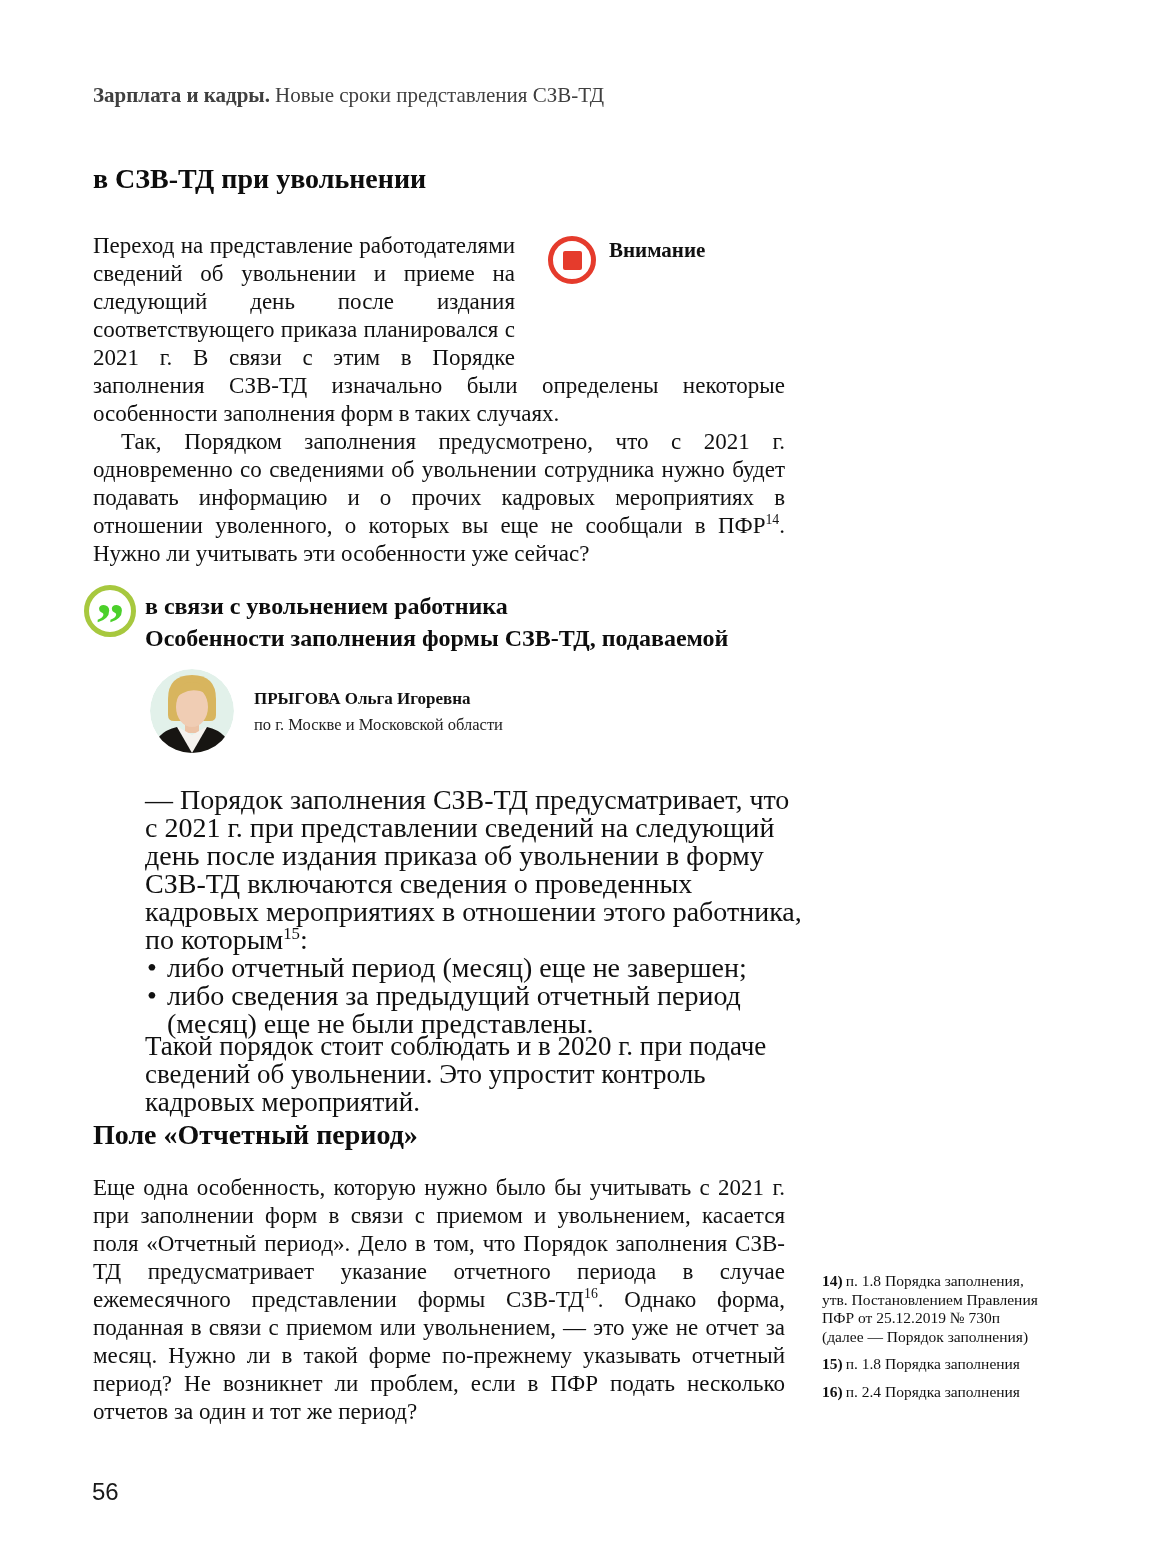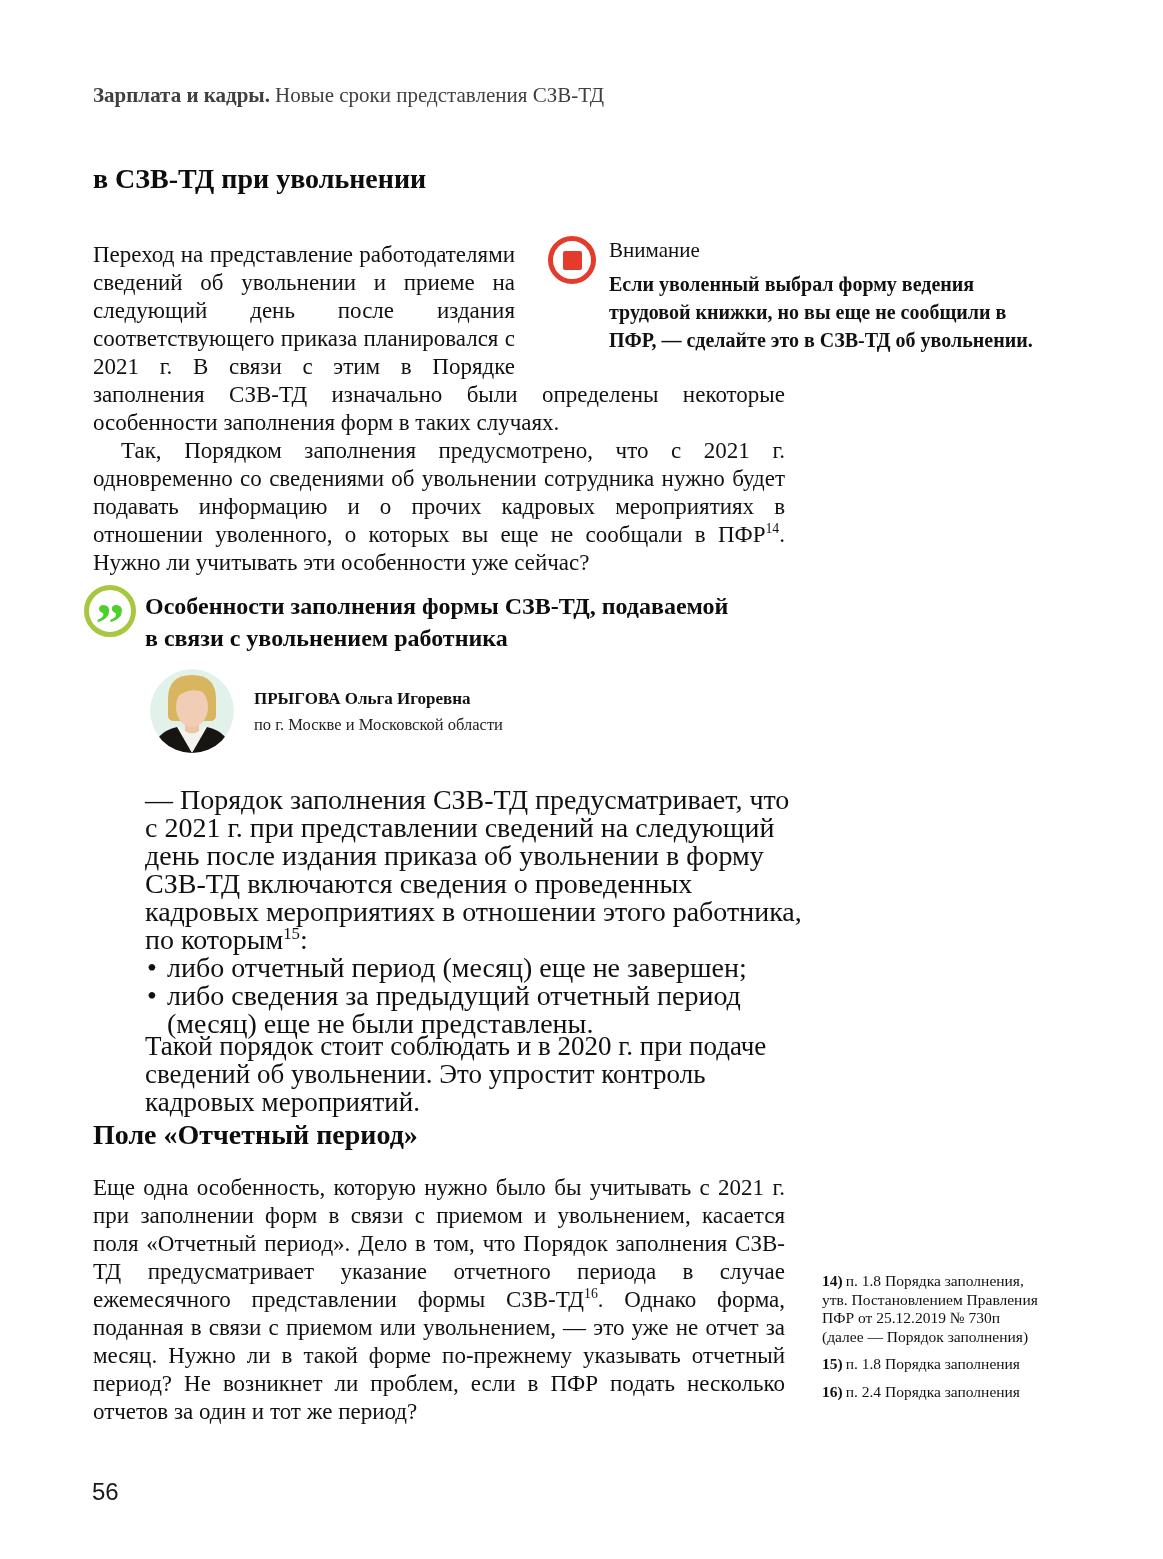--- a/index.html
+++ b/index.html
@@ -20,41 +20,41 @@
   .runhead .topic{margin-left:5px;font-weight:normal;}
 
   
   .h1{
     position:absolute;left:93px;top:163px;width:760px;
     font-size:28px;line-height:32px;font-weight:bold;color:#0d0d0d;
   }
 
   
   .maincol{
-    position:absolute;left:93px;top:241px;width:692px;
+    position:absolute;left:93px;top:232px;width:692px;
     font-size:23px;line-height:28px;text-align:justify;
   }
   .maincol p{margin:0;}
   .attn-spacer{float:right;width:270px;height:140px;}
   .p-indent{text-indent:28px;}
   sup{font-size:60%;line-height:0;vertical-align:super;}
 
   
   .attention{
     position:absolute;left:548px;top:236px;width:500px;
     display:flex;align-items:flex-start;
   }
   .attn-icon{
     flex:none;width:38px;height:38px;
     border:5px solid #e53b2c;border-radius:50%;
     display:flex;align-items:center;justify-content:center;
   }
   .attn-square{width:19px;height:19px;background:#e53b2c;border-radius:2px;}
   .attn-content{margin-left:13px;width:436px;}
-  .attn-label{font-size:21px;font-weight:normal;line-height:24px;margin-top:2px;}
+  .attn-label{font-size:21px;font-weight:bold;line-height:24px;margin-top:2px;}
   .attn-text{font-size:20px;font-weight:bold;line-height:28px;margin-top:8px;text-align:left;}
 
   
   .quote-icon{
     position:absolute;left:84px;top:585px;width:42px;height:42px;
     border:5px solid #a7c83e;border-radius:50%;
     display:flex;align-items:center;justify-content:center;overflow:hidden;
   }
   .quote-glyph{
     font-family:"Liberation Serif", serif;font-weight:bold;
@@ -128,30 +128,29 @@
     <p><span class="attn-spacer"></span><span>Переход на представление работодателями сведений об увольнении и приеме на следующий день после издания соответствующего приказа планировался с 2021 г. В связи с этим в Порядке заполнения СЗВ-ТД изначально были определены некоторые особенности заполнения форм в таких случаях.</span></p>
     <p class="p-indent"><span>Так, Порядком заполнения предусмотрено, что с 2021 г. одновременно со сведениями об увольнении сотрудника нужно будет подавать информацию и о прочих кадровых мероприятиях в отношении уволенного, о которых вы еще не сообщали в ПФР</span><sup>14</sup><span>. Нужно ли учитывать эти особенности уже сейчас?</span></p>
   </div>
 
   <div class="attention">
     <div class="attn-icon">
       <div class="attn-square"></div>
     </div>
     <div class="attn-content">
       <div class="attn-label">Внимание</div>
-      <div class="attn-text">Если уволенный выбрал форму ведения трудовой книжки, но вы еще не сообщили в ПФР, — сделайте это в СЗВ-ТД об увольнении.</div>
     </div>
   </div>
 
   <div class="quote-icon">
     <span class="quote-glyph">”</span>
   </div>
   <div class="quote-title">
+    <div>в связи с увольнением работника</div>
     <div>Особенности заполнения формы СЗВ-ТД, подаваемой</div>
-    <div>в связи с увольнением работника</div>
   </div>
 
   <div class="author">
     <div class="avatar">
       <svg width="84" height="84" viewBox="0 0 84 84">
         <circle cx="42" cy="42" r="42" fill="#e2f1ea"></circle>
         <path d="M18 30 Q18 6 42 6 Q66 6 66 30 L66 46 Q66 52 60 52 L24 52 Q18 52 18 46 Z" fill="#d8b55e"></path>
         <rect x="35" y="48" width="14" height="16" fill="#ecc3a6"></rect>
         <ellipse cx="42" cy="38" rx="16" ry="20" fill="#f0cdb4"></ellipse>
         <path d="M25 34 Q24 14 42 13 Q60 14 59 34 Q59 24 50 22 Q40 20 33 24 Q26 27 25 34 Z" fill="#d8b55e"></path>

